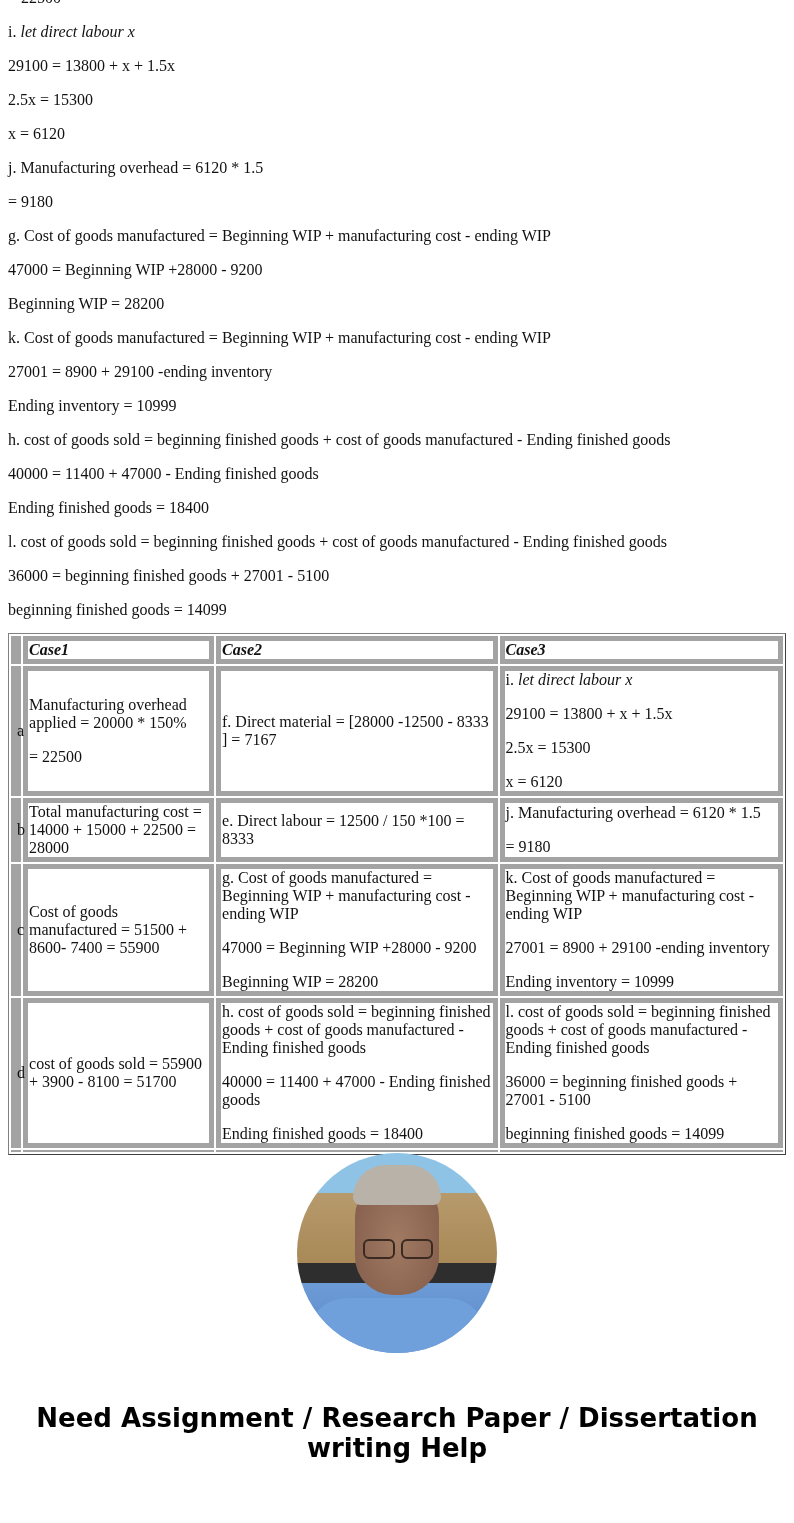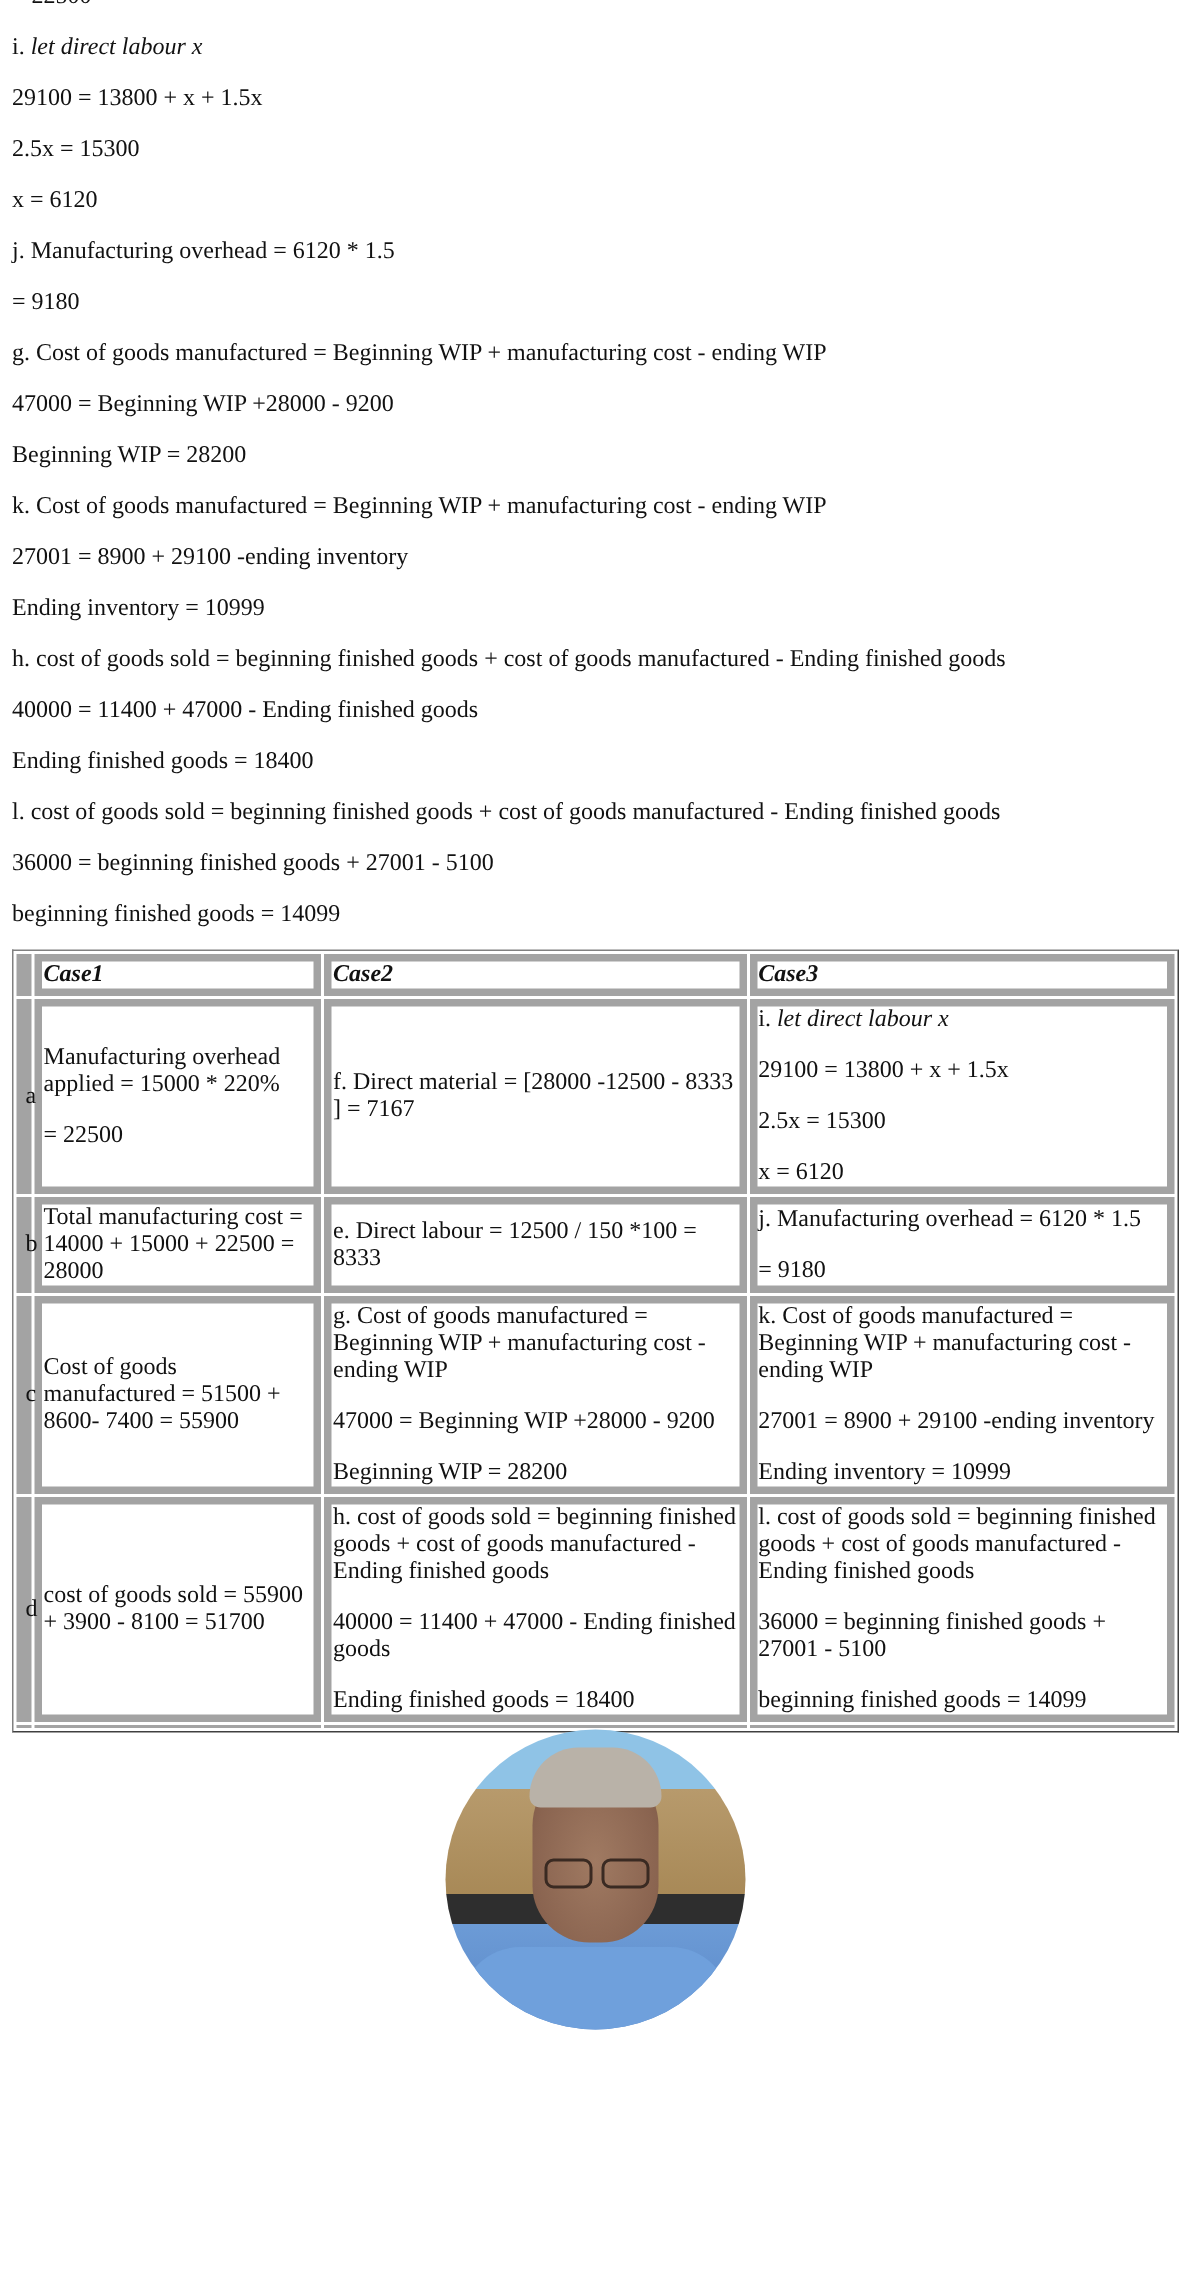--- a/index.html
+++ b/index.html
@@ -142,21 +142,21 @@
   <tbody>
       <tr class="hdr">
     <td></td>
     <td>Case1</td>
     <td>Case2</td>
     <td>Case3</td>
   </tr>
   <tr class="rowa">
     <td>a</td>
     <td>
-      <p>Manufacturing overhead applied = 15000 * 220%</p>
+      <p>Manufacturing overhead applied = 20000 * 150%</p>
       <p>= 22500</p>
     </td>
     <td>
       <p>f. Direct material = [28000 -12500 - 8333 ] = 7167</p>
     </td>
     <td>
       <p><span>i. </span><em>let direct labour x</em></p>
       <p>29100 = 13800 + x + 1.5x</p>
       <p>2.5x = 15300</p>
       <p>x = 6120</p>
@@ -218,13 +218,15 @@
 
 <div class="avatar" aria-label="author-portrait">
   <div class="shirt"></div>
   <div class="head"></div>
   <div class="hair"></div>
   <div class="glasses-l"></div>
   <div class="glasses-r"></div>
 </div>
 
 <div class="promo">
+  <div>Need Assignment / Research Paper / Dissertation</div>
+  <div>writing Help</div>
 </div>
 
 </body></html>

